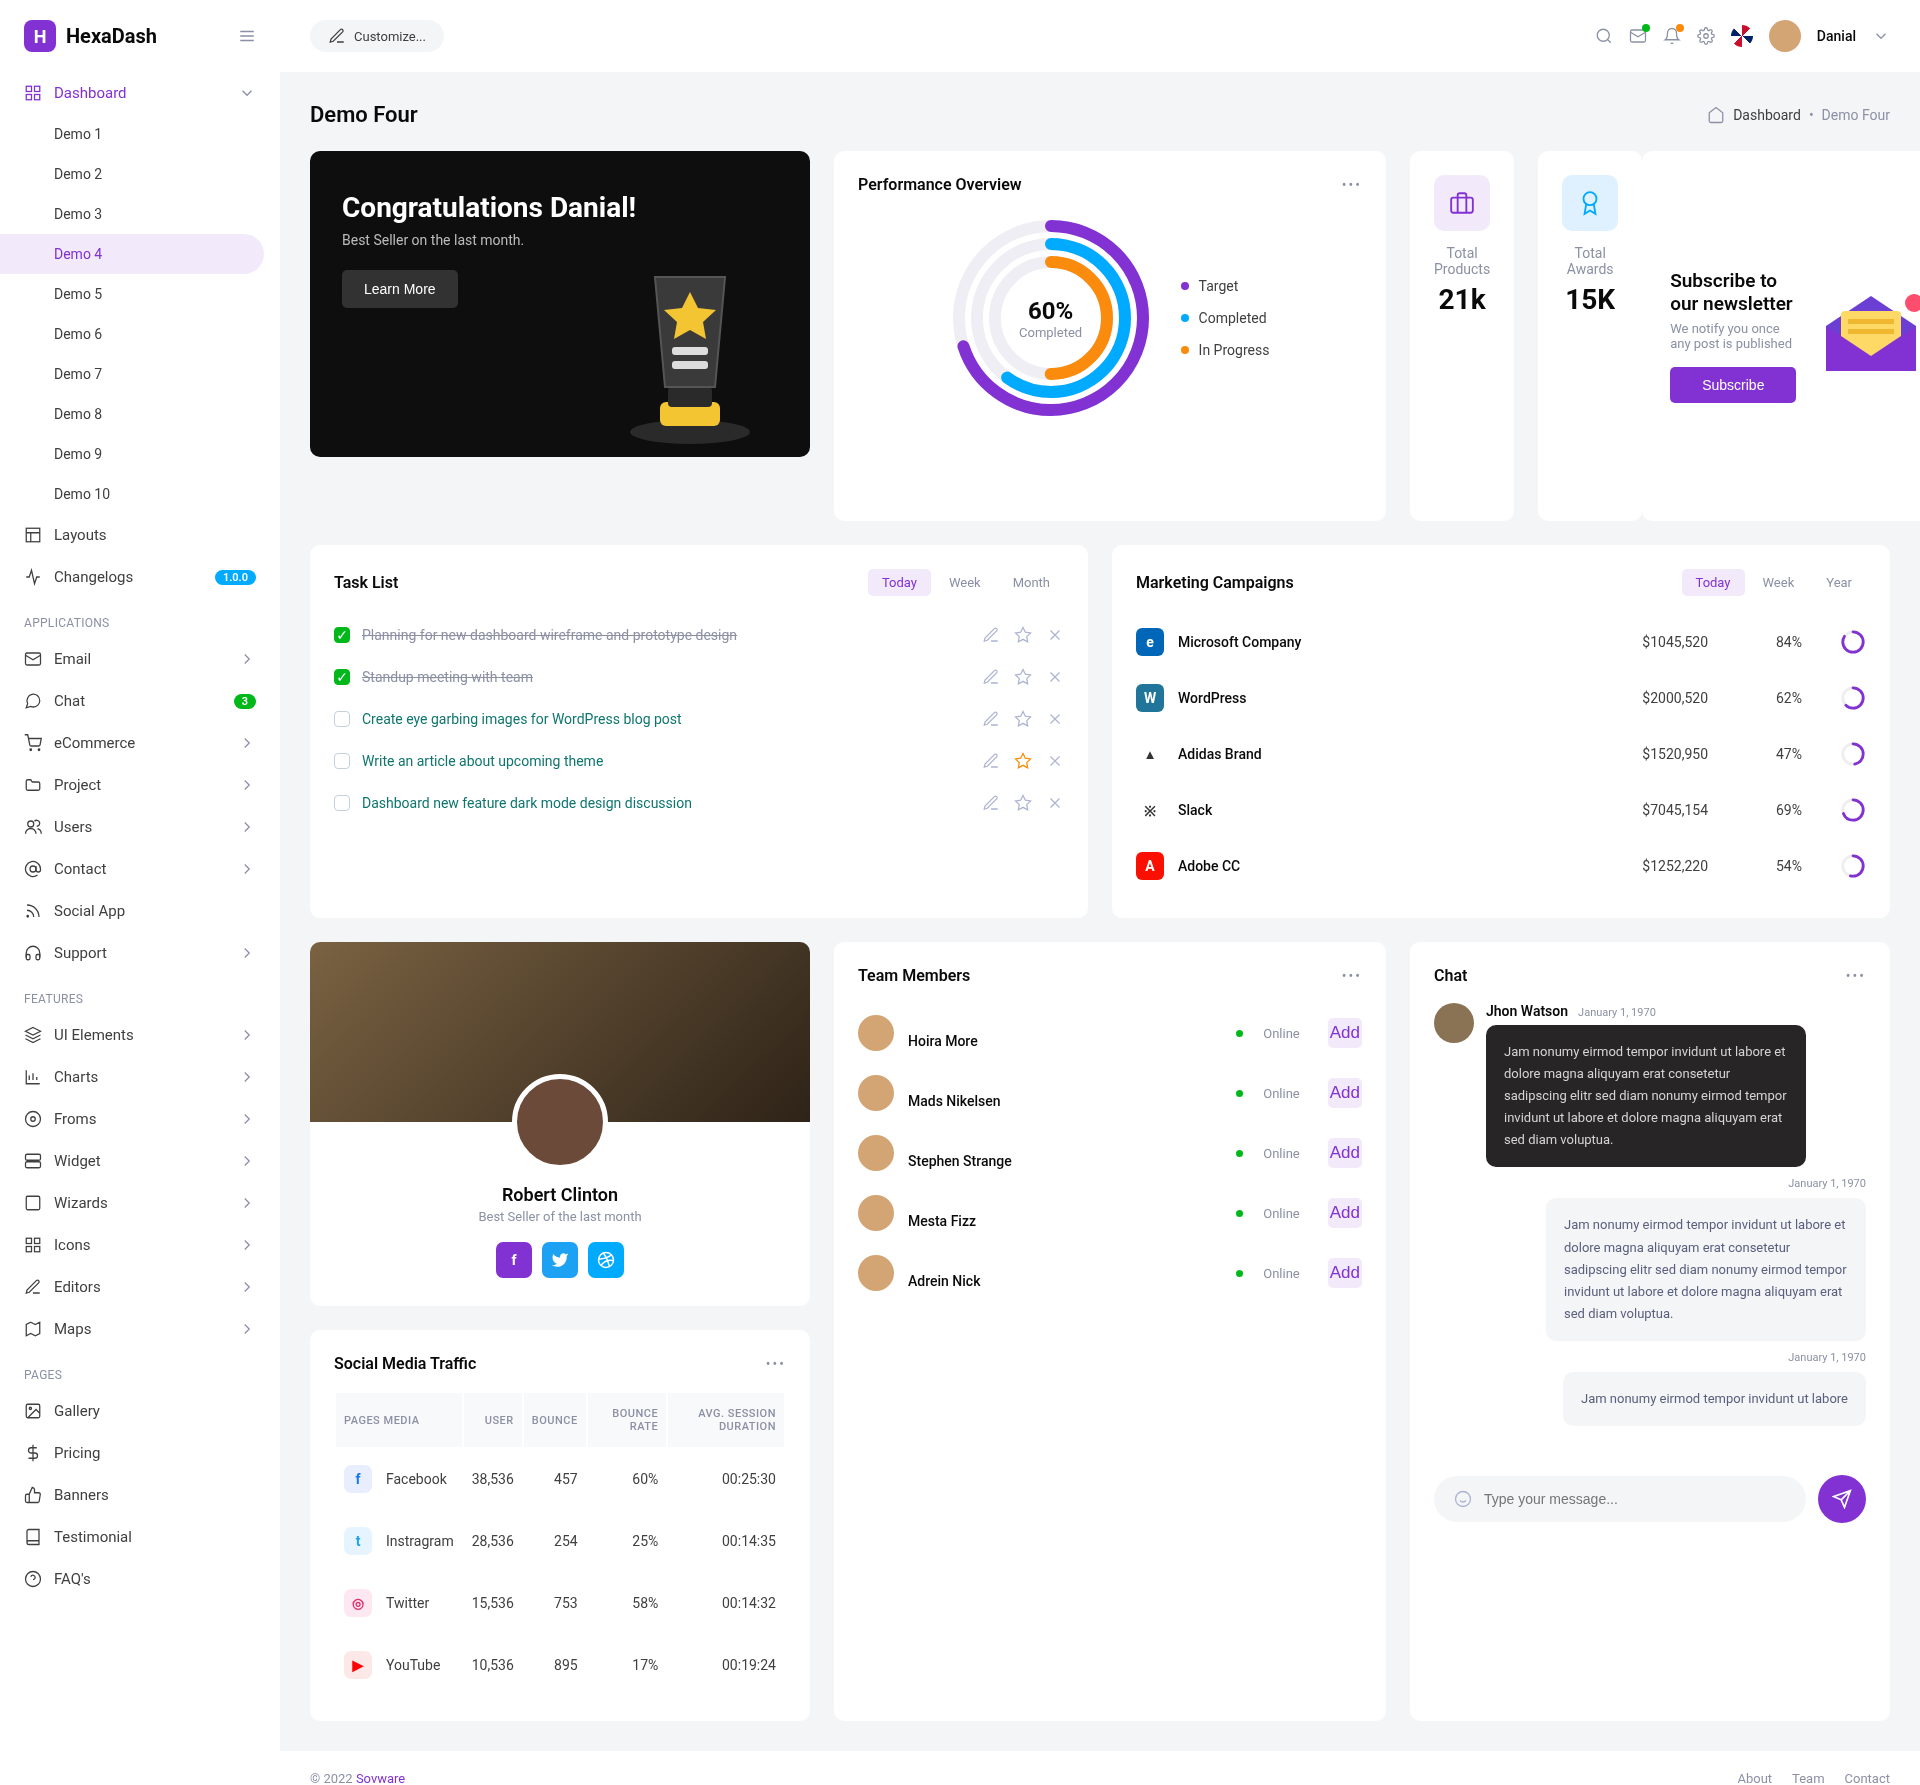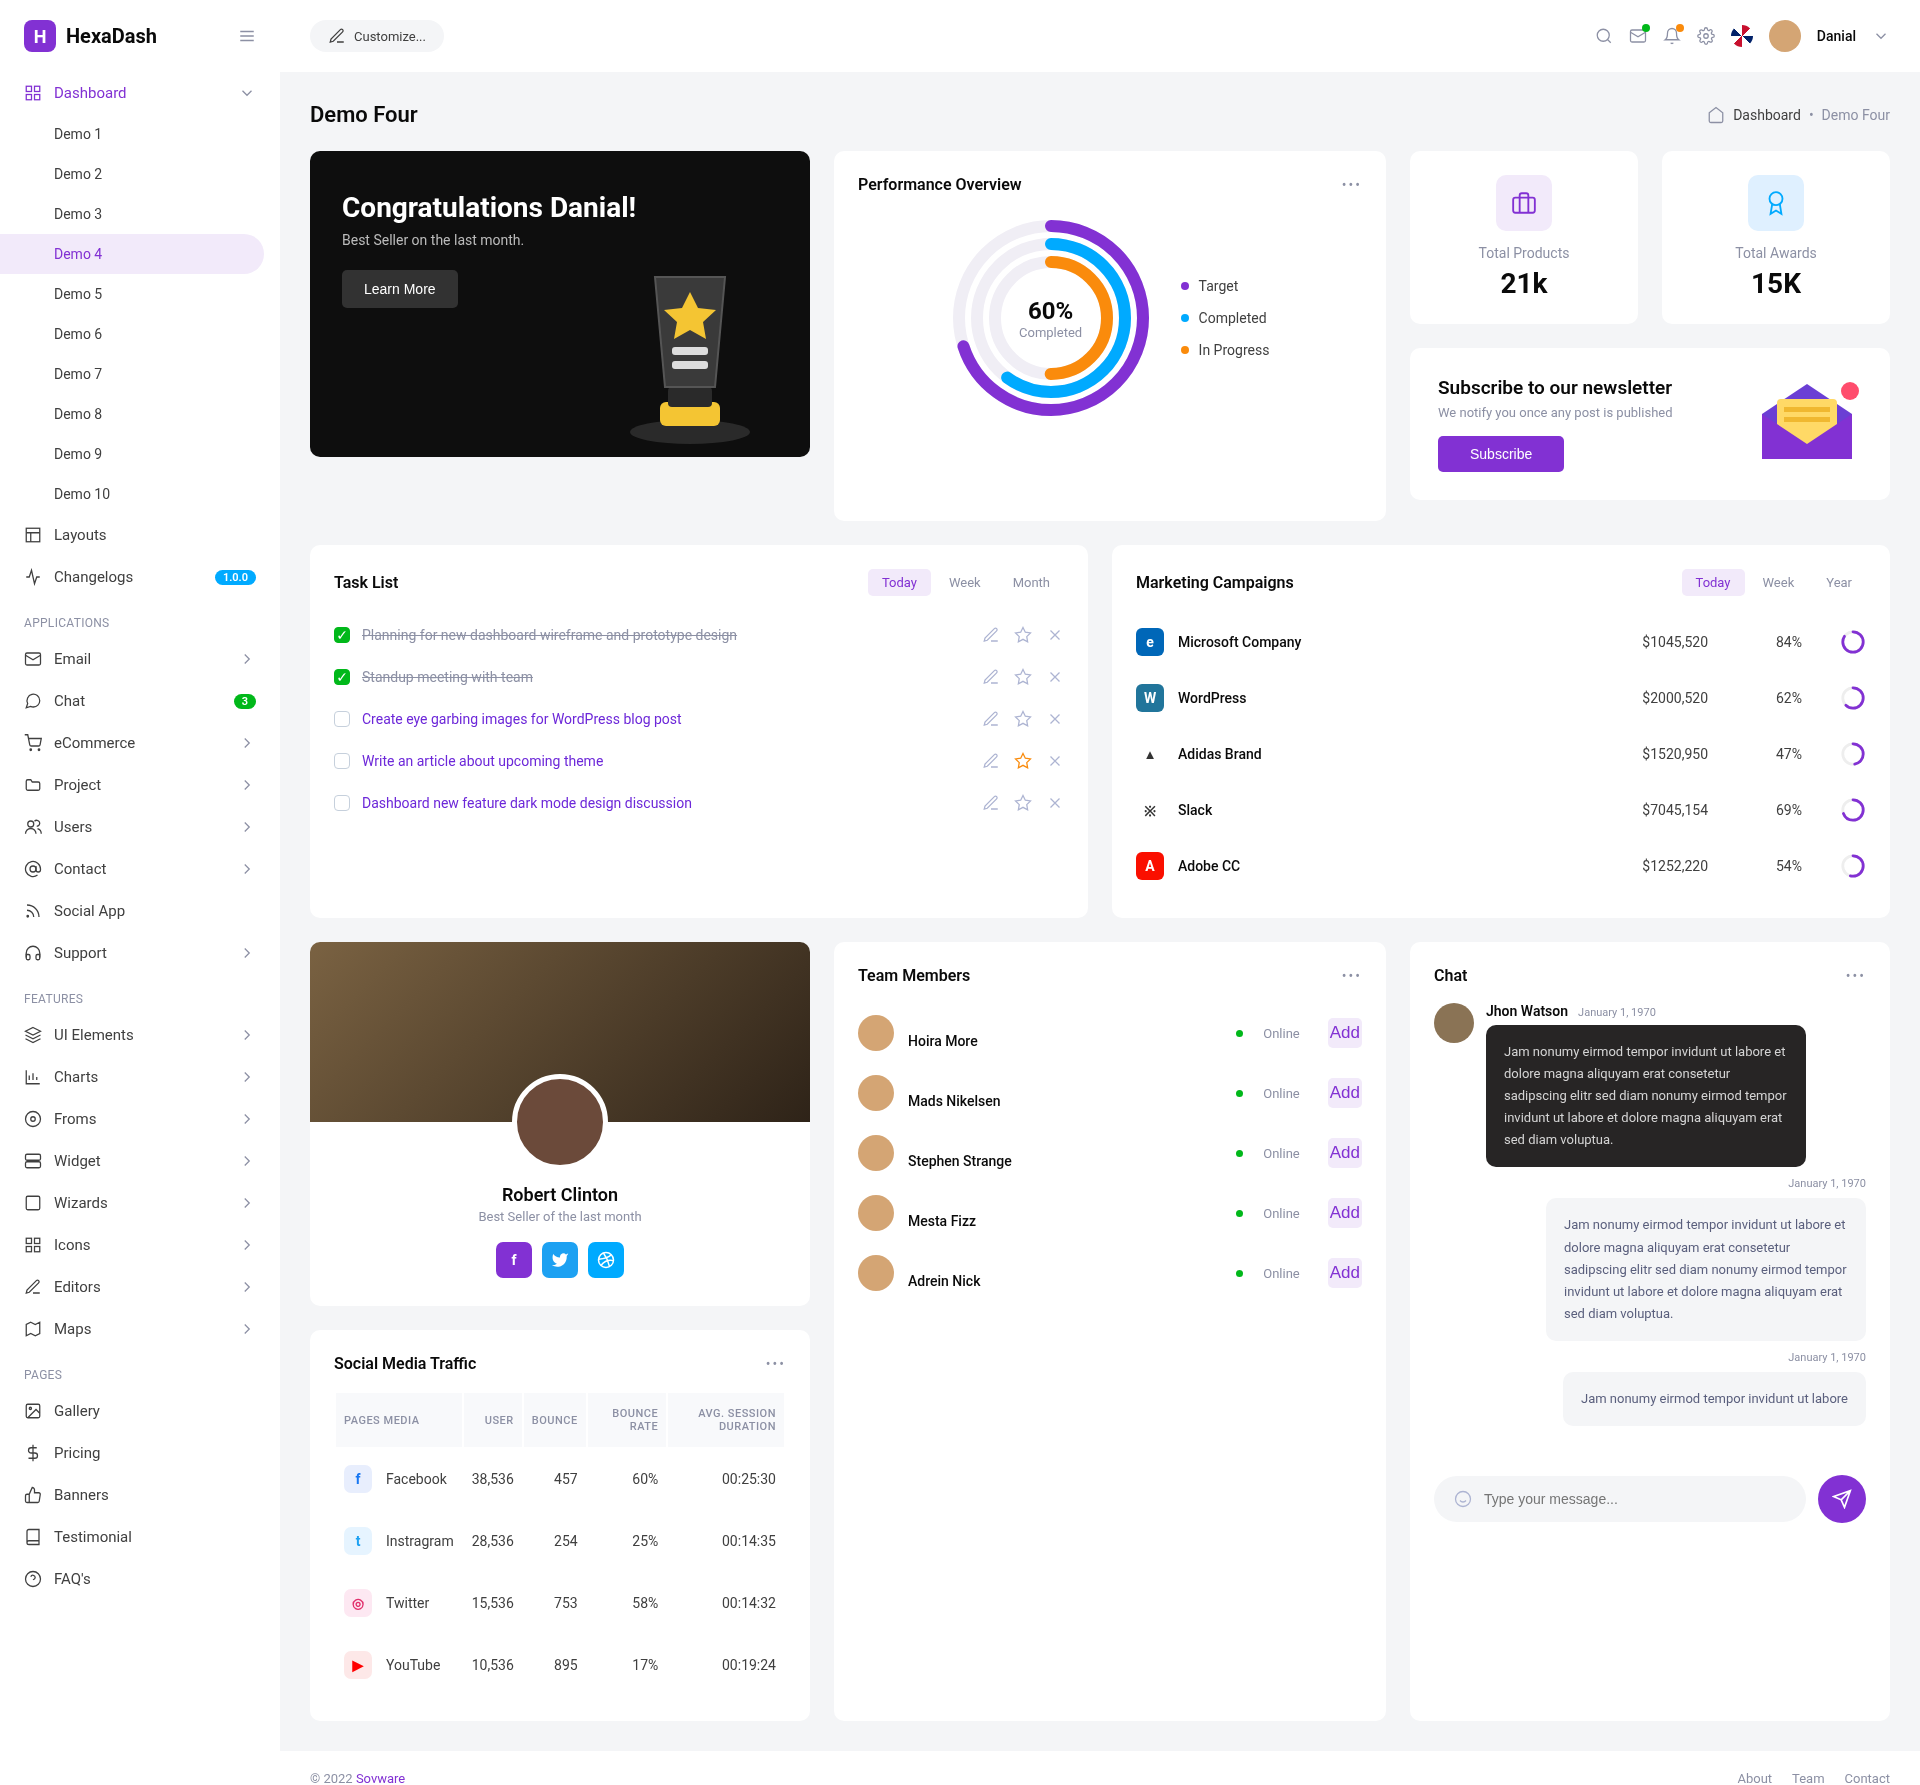--- a/index.html
+++ b/index.html
@@ -53,42 +53,42 @@
 .donut-wrap { display: flex; align-items: center; gap: 30px; justify-content: center; margin-top: 24px; }
 .donut { position: relative; width: 200px; height: 200px; }
 .donut svg { transform: rotate(-90deg); }
 .donut-center { position: absolute; inset: 0; display: flex; flex-direction: column; align-items: center; justify-content: center; }
 .donut-center .pct { font-size: 24px; font-weight: 700; }
 .donut-center .lbl { font-size: 13px; color: #8c90a4; }
 .legend { display: flex; flex-direction: column; gap: 16px; }
 .legend-item { display: flex; align-items: center; gap: 10px; color: #404040; font-size: 14px; }
 .legend-dot { width: 8px; height: 8px; border-radius: 50%; }
 
-.right-col { display: flex; flex-direction: column; gap: 24px; }
+.right-col { display: flex; }
 .stat-row { display: grid; grid-template-columns: 1fr 1fr; gap: 24px; }
 .stat-card { background: #fff; border-radius: 10px; padding: 24px; text-align: center; }
 .stat-ic { width: 56px; height: 56px; border-radius: 10px; margin: 0 auto 14px; display: flex; align-items: center; justify-content: center; }
 .stat-ic.purple { background: #f2eafa; color: #8231d3; }
 .stat-ic.teal { background: #dff0ff; color: #00aaff; }
 .stat-lbl { color: #8c90a4; font-size: 14px; margin-bottom: 6px; }
 .stat-val { font-size: 28px; font-weight: 700; }
 .newsletter { background: #fff; border-radius: 10px; padding: 28px; display: flex; align-items: center; gap: 20px; }
 .newsletter h3 { font-size: 19px; font-weight: 600; margin-bottom: 6px; }
 .newsletter p { color: #8c90a4; font-size: 13px; margin-bottom: 16px; }
 .btn-primary { background: #8231d3; color: #fff; border: none; padding: 10px 32px; border-radius: 5px; cursor: pointer; font-size: 14px; }
 .envelope { width: 110px; height: 90px; flex-shrink: 0; }
 
 .grid-mid { display: grid; grid-template-columns: 1fr 1fr; gap: 24px; margin-bottom: 24px; }
 .tabs { margin-left: auto; display: flex; gap: 4px; }
 .tab { padding: 6px 14px; border-radius: 5px; color: #8c90a4; font-size: 13px; cursor: pointer; }
 .tab.active { background: #f2eafa; color: #8231d3; }
 .task-row { display: flex; align-items: center; padding: 12px 0; gap: 12px; }
 .chk { width: 16px; height: 16px; border-radius: 4px; border: 1px solid #c6d0dc; display: flex; align-items: center; justify-content: center; flex-shrink: 0; }
 .chk.done { background: #01b81a; border-color: #01b81a; color: #fff; }
-.task-text { flex: 1; color: #6d28d9; }
+.task-text { flex: 1; color: #0f766e; }
 .task-text.done { text-decoration: line-through; color: #8c90a4; }
 .task-acts { display: flex; gap: 14px; color: #adb4d2; }
 .task-acts .ic { cursor: pointer; }
 .task-acts .ic.star-fill { color: #fa8b0c; }
 
 .camp-row { display: flex; align-items: center; padding: 14px 0; gap: 14px; }
 .camp-ic { width: 28px; height: 28px; border-radius: 6px; display: flex; align-items: center; justify-content: center; font-weight: 700; color: #fff; font-size: 14px; flex-shrink: 0; }
 .camp-name { flex: 1; font-weight: 500; color: #0a0a0a; }
 .camp-amt { width: 140px; text-align: right; color: #404040; }
 .camp-pct { width: 80px; text-align: right; color: #404040; }

